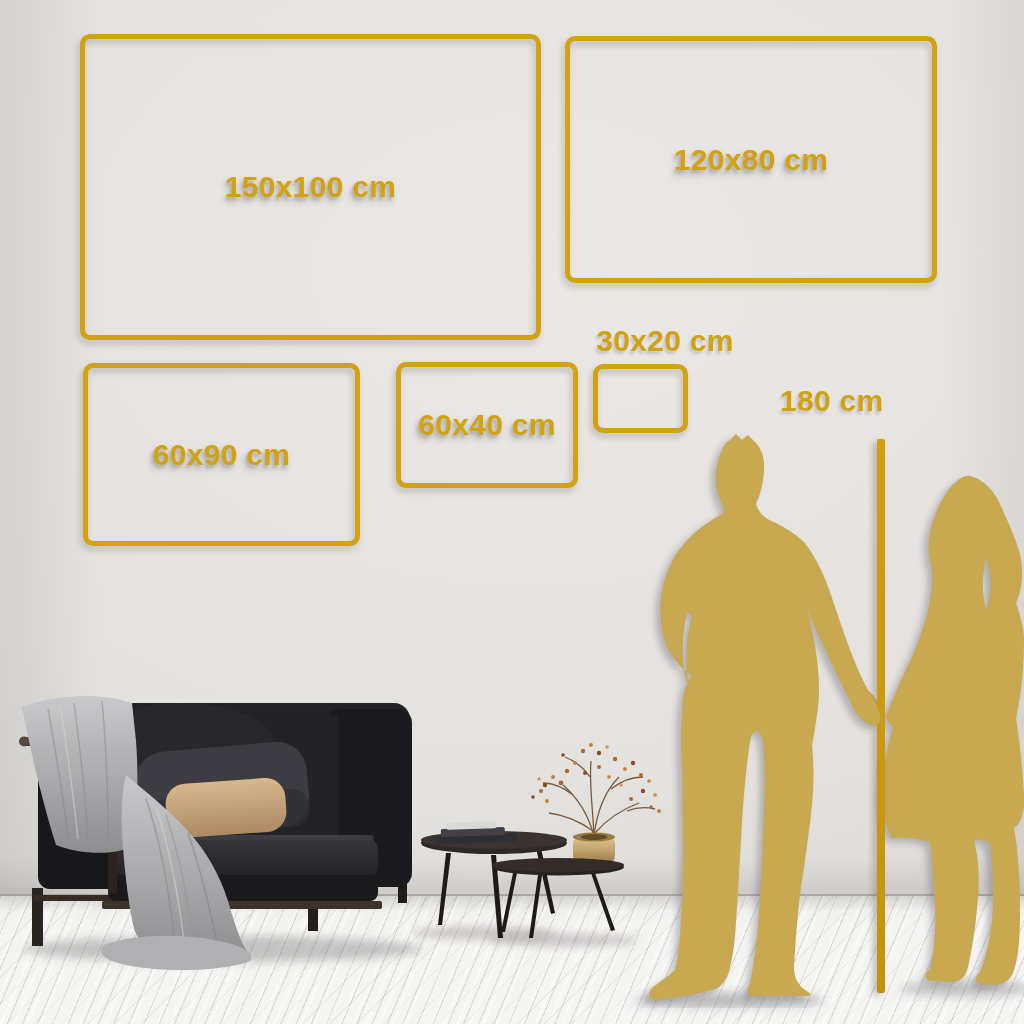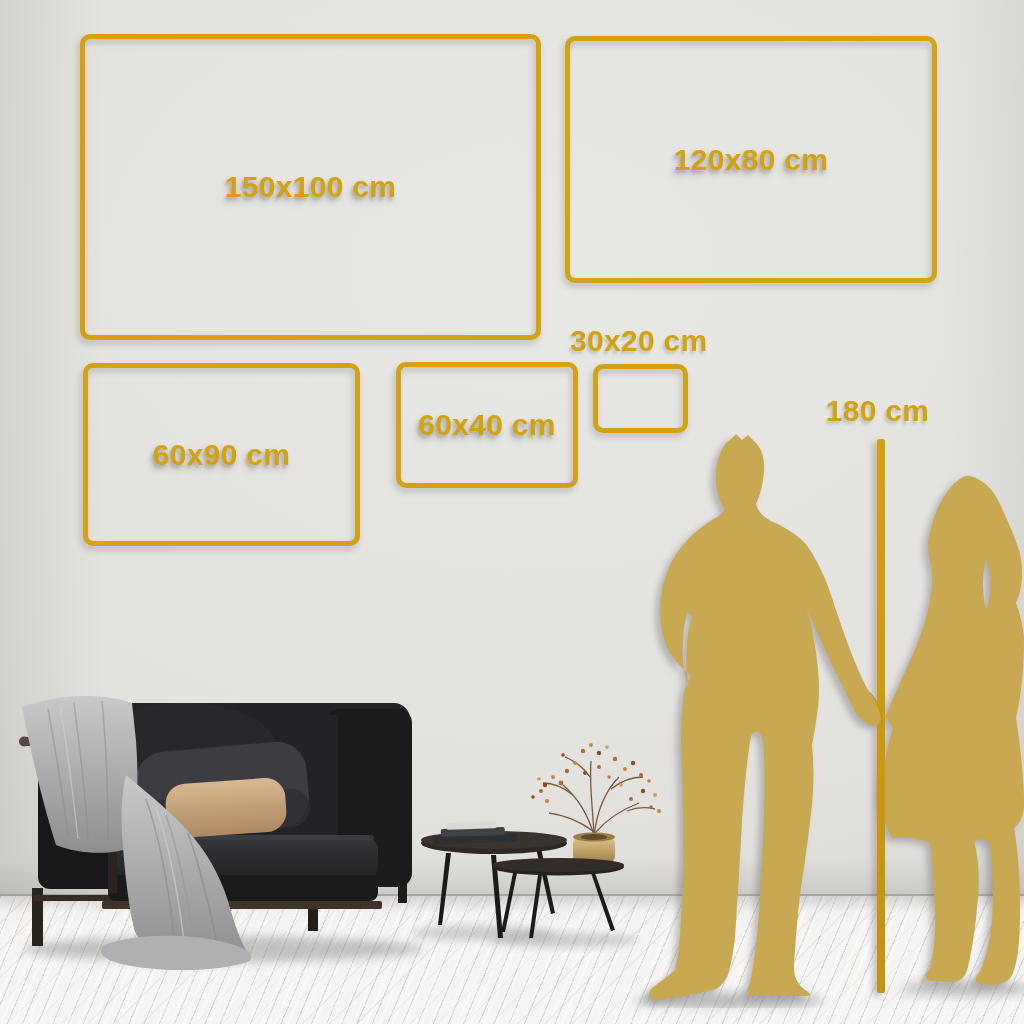--- a/index.html
+++ b/index.html
@@ -42,22 +42,22 @@
   }
   .size-label{
     font-size:30px;font-weight:800;color:#D2A211;letter-spacing:.3px;
     text-shadow:-2px 3px 3px rgba(120,117,110,.30);white-space:nowrap;
   }
   .box-150x100{left:80px;top:34px;width:451px;height:296px;}
   .box-120x80 {left:565px;top:36px;width:362px;height:237px;}
   .box-60x90  {left:83px;top:363px;width:267px;height:173px;text-align:right;}
   .box-60x40  {left:396px;top:362px;width:172px;height:116px;}
   .box-30x20  {left:593px;top:364px;width:85px;height:59px;}
-  .label-30x20{position:absolute;left:570px;top:324px;width:190px;text-align:left;}
-  .label-180  {position:absolute;left:780px;top:394px;width:195px;text-align:center;}
+  .label-30x20{position:absolute;left:570px;top:324px;width:190px;text-align:center;}
+  .label-180  {position:absolute;left:780px;top:384px;width:195px;text-align:left;}
   
   .height-line{
     position:absolute;left:877px;top:439px;width:8px;height:554px;
     background:linear-gradient(180deg,#D2A00F,#C3930B);border-radius:2px;
     filter:drop-shadow(-4px 3px 3px rgba(108,106,110,.40));
     z-index:5;
   }
   
   .sofa-svg   {position:absolute;left:8px;top:683px;z-index:3;}
   .tables-svg {position:absolute;left:413px;top:733px;z-index:3;}

